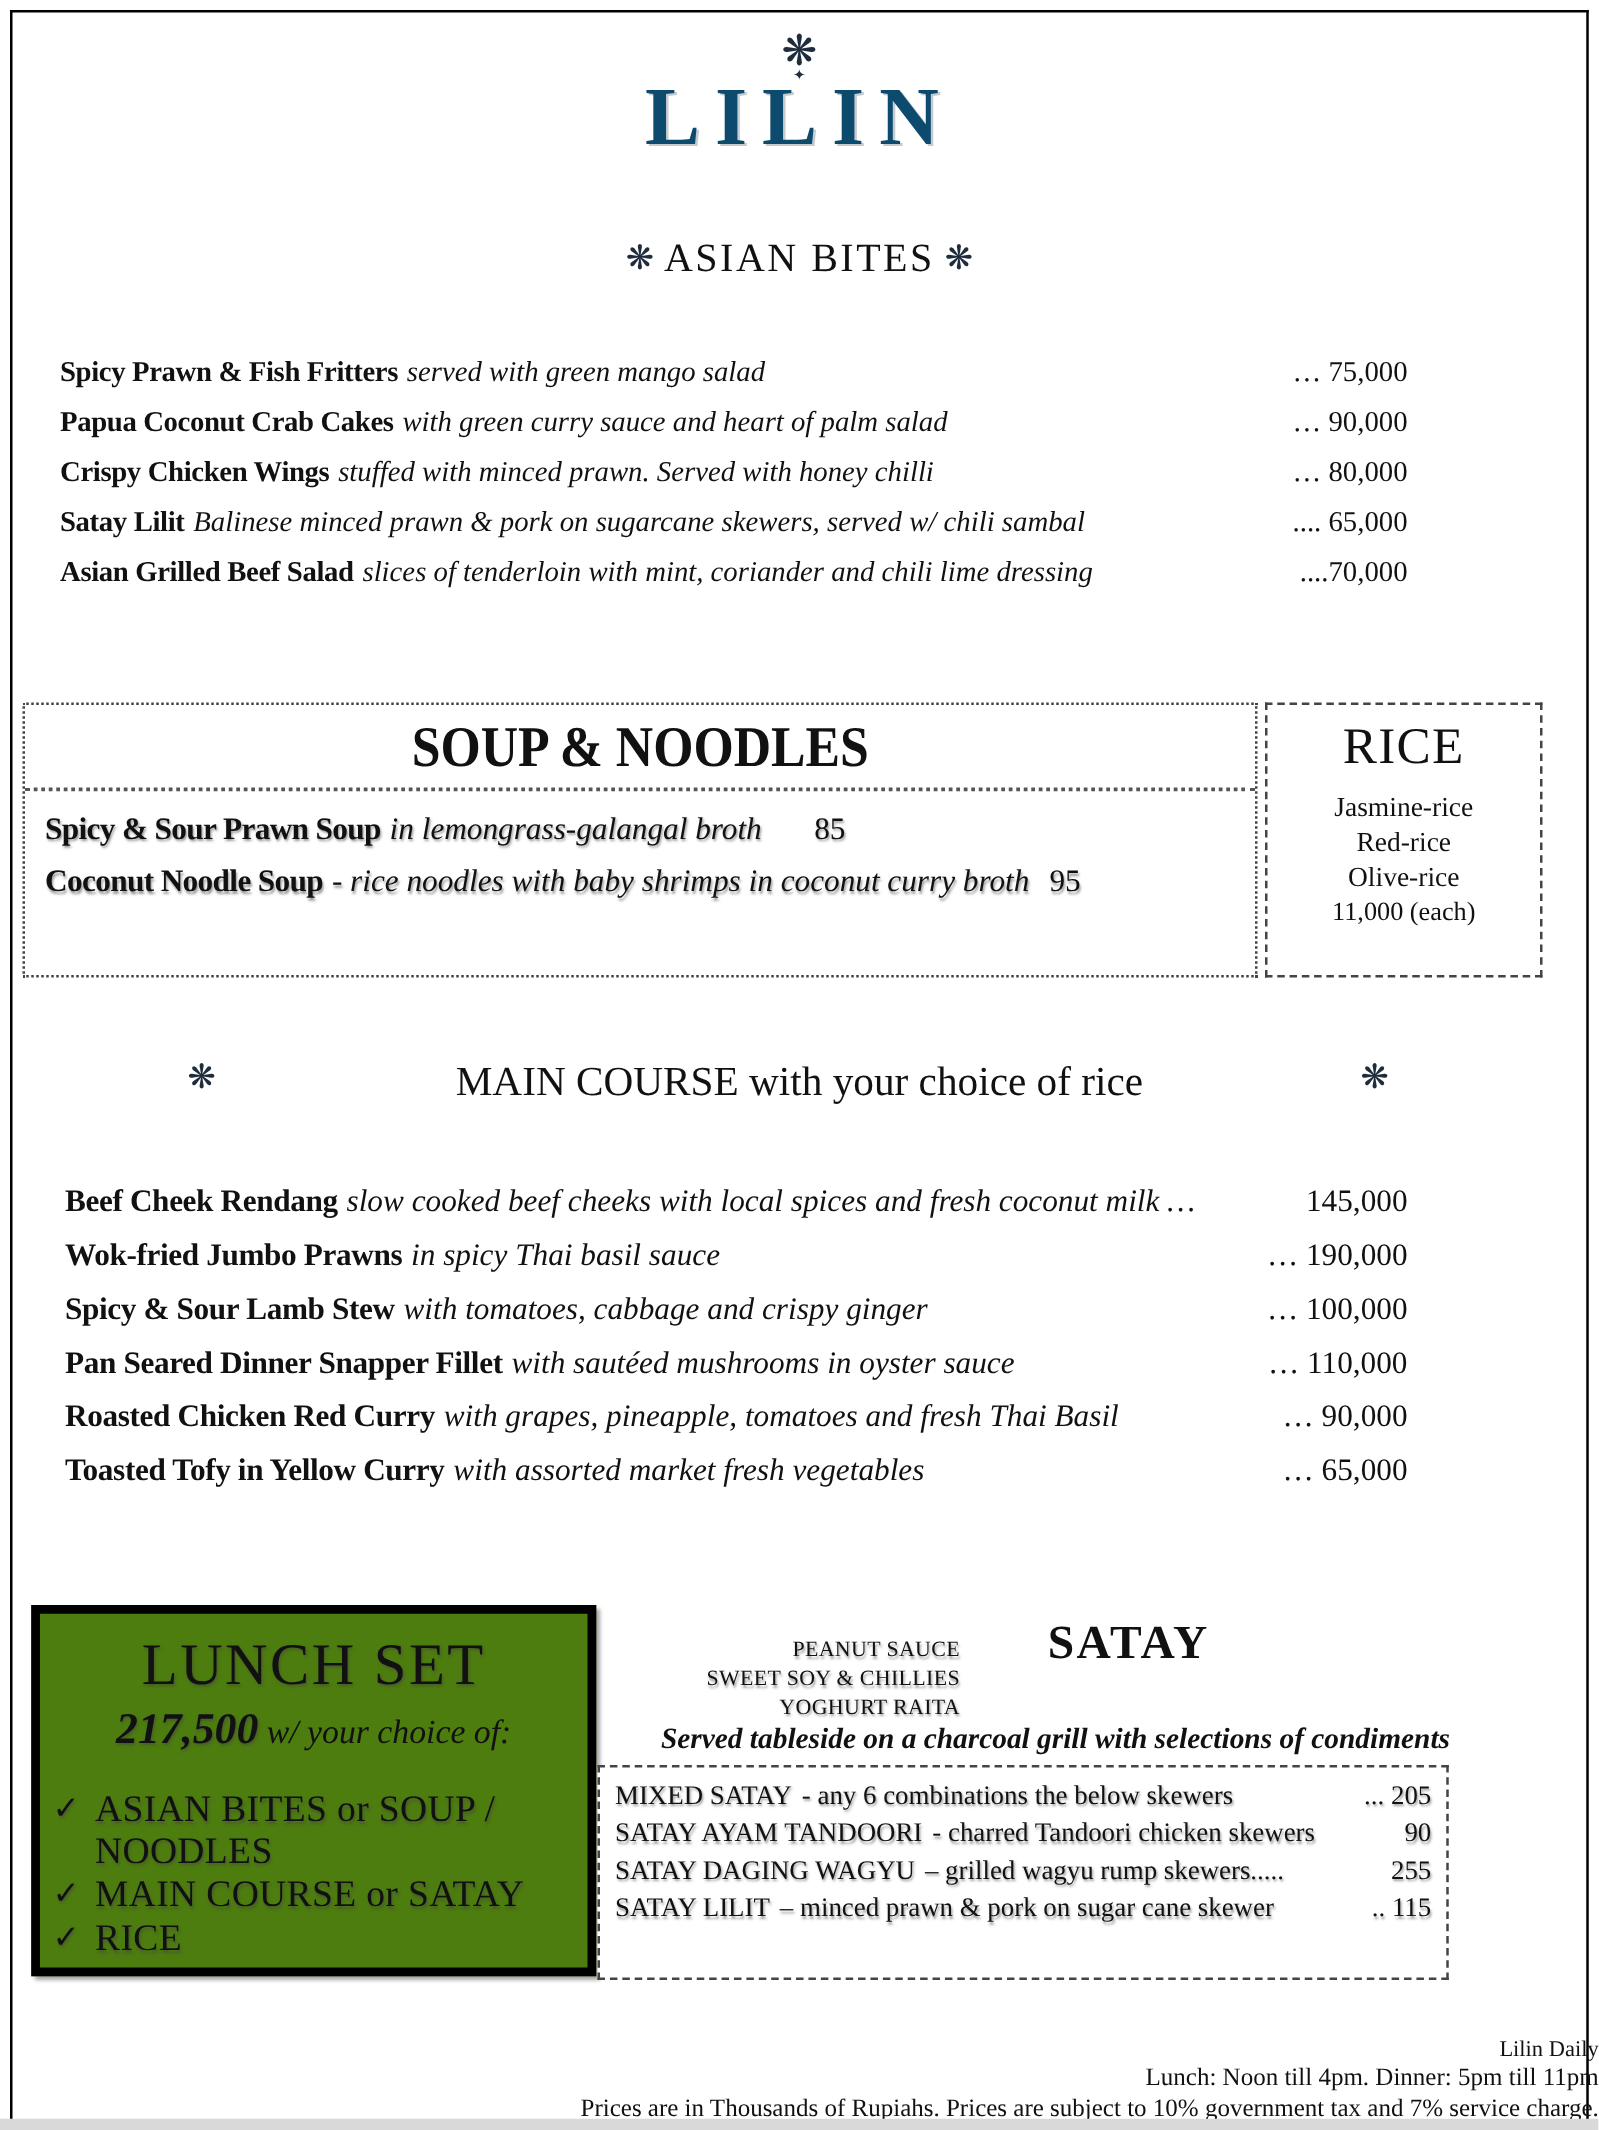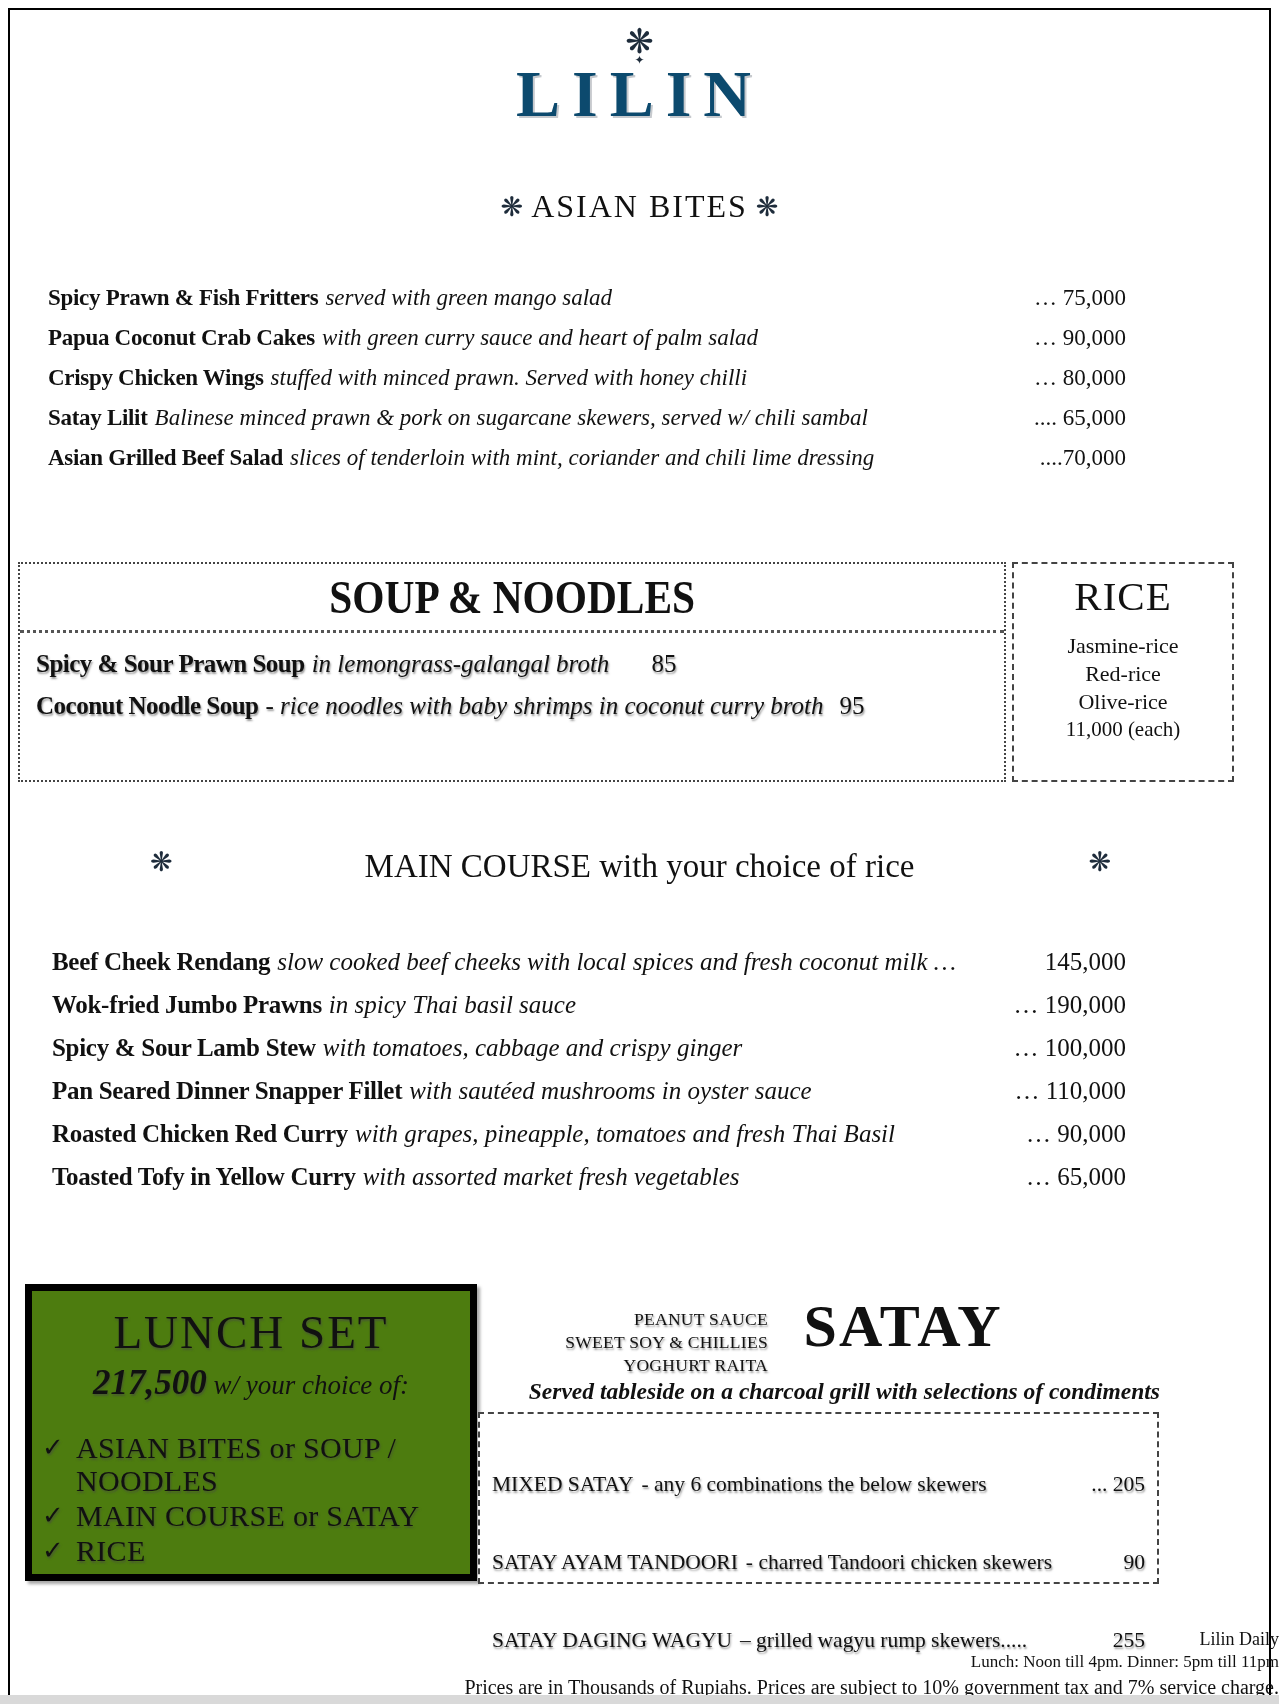--- a/index.html
+++ b/index.html
@@ -75,35 +75,35 @@
   .lunch-opts { margin:28px 6px 0 10px; }
   .lunch-opt { display:flex; font-size:30px; line-height:33px; margin-bottom:2px; }
   .lunch-check { width:34px; flex:0 0 34px; font-family:"DejaVu Sans", sans-serif;
     font-size:26px; }
   .lunch-opt-label { letter-spacing:0.3px; }
 
   
   .satay-condiments { position:absolute; left:556px; top:1308px; width:212px;
     text-align:right; font-size:17.5px; line-height:23px; letter-spacing:0.3px; }
   .satay-title { position:absolute; left:788px; top:1292px; width:230px;
-    text-align:center; font-size:60px; font-weight:700; letter-spacing:2px; }
+    text-align:center; font-size:38px; font-weight:700; letter-spacing:2px; }
   .satay-subtitle { position:absolute; left:500px; top:1378px; width:660px;
     text-align:right; font-weight:700; font-style:italic; font-size:23.5px; }
   .satay-box { position:absolute; left:478px; top:1412px; width:681px; height:172px;
     border:2px dashed #444; box-sizing:border-box; padding:7px 12px 0 12px; background:#fff; }
   .satay-row { display:flex; justify-content:space-between; font-size:21.5px;
-    line-height:30px;margin-top:48px; }
+    line-height:30px; }
   .satay-name { letter-spacing:0; }
   .satay-desc { margin-left:8px; }
   .satay-price { white-space:nowrap; margin-left:10px; }
 
   
   .footer { position:absolute; left:0; top:1628px; width:100%; text-align:right; }
   .footer-line1 { font-size:18px; line-height:22px; }
-  .footer-line2 { font-size:17px; line-height:24px; }
+  .footer-line2 { font-size:20px; line-height:24px; }
   .footer-line3 { font-size:20px; line-height:26px; }
   .bottom-strip { position:absolute; left:0; bottom:0; width:100%; height:9px;
     background:#d9d9d9; }
 </style>
 </head>
 <body>
 
 <div class="page">
   <div class="frame"></div>
 

